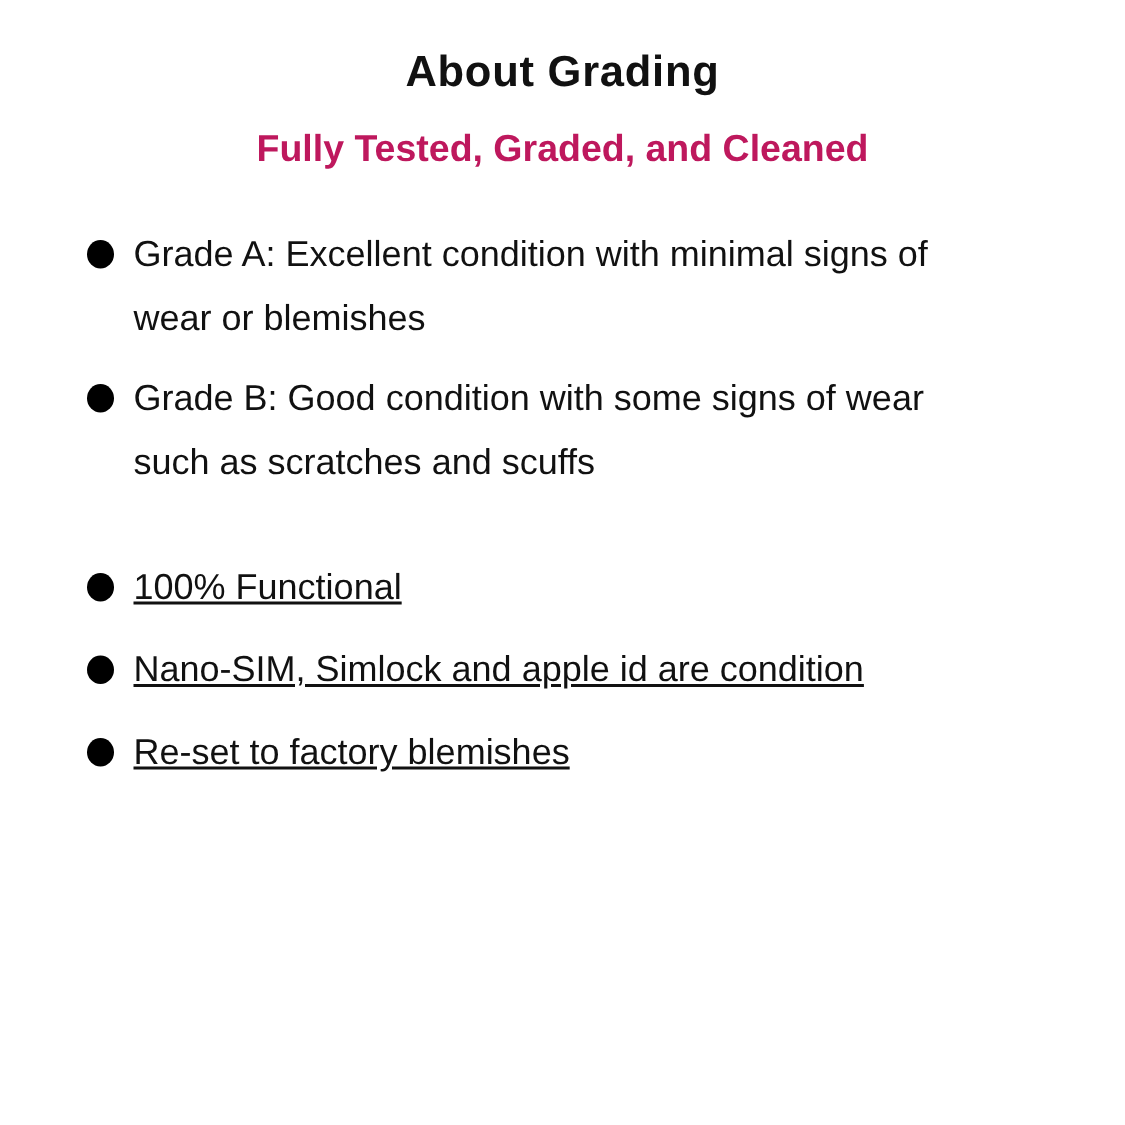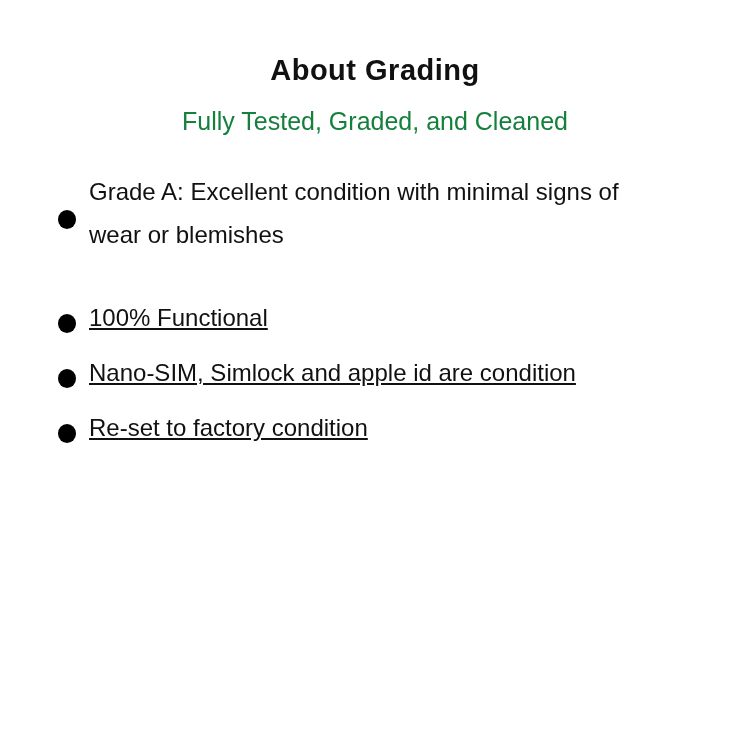--- a/index.html
+++ b/index.html
@@ -11,48 +11,48 @@
     height: 750px;
     background: #ffffff;
     font-family: "Liberation Sans", sans-serif;
     color: #111111;
     overflow: hidden;
   }
   .page {
     box-sizing: border-box;
     width: 750px;
     height: 750px;
-    padding-top: 54px;
+    padding-top: 32px;
   }
   .section-title {
     margin: 0;
     text-align: center;
     font-size: 29px;
     font-weight: 700;
     line-height: 32px;
     color: #111111;
     letter-spacing: 0.5px;
   }
   .section-subtitle {
     margin: 20px 0 0 0;
     text-align: center;
     font-size: 25px;
-    font-weight: 400;
+    font-weight: 700;
     line-height: 30px;
-    color: #15803d;
+    color: #be185d;
   }
   .bullet-list {
     margin: 34px 0 0 58px;
     padding: 0;
     list-style: none;
     width: 600px;
   }
   .bullet-item {
     display: flex;
-    align-items: center;
+    align-items: flex-start;
     margin: 0 0 10px 0;
   }
   .bullet-dot {
     flex: 0 0 auto;
     width: 18px;
     height: 19px;
     border-radius: 50%;
     background: #000000;
     margin: 12px 13px 0 0;
   }
@@ -81,31 +81,36 @@
   <h1 class="section-title">About Grading</h1>
 
   <p class="section-subtitle">Fully Tested, Graded, and Cleaned</p>
 
   <ul class="bullet-list">
     <li class="bullet-item">
       <span class="bullet-dot"></span>
       <span class="bullet-text">Grade A: Excellent condition with minimal signs of
 wear or blemishes</span>
     </li>
+    <li class="bullet-item">
+      <span class="bullet-dot"></span>
+      <span class="bullet-text">Grade B: Good condition with some signs of wear
+such as scratches and scuffs</span>
+    </li>
   </ul>
 
 
   <ul class="bullet-list function-list">
     <li class="bullet-item">
       <span class="bullet-dot"></span>
       <span class="bullet-text">100% Functional</span>
     </li>
     <li class="bullet-item">
       <span class="bullet-dot"></span>
       <span class="bullet-text">Nano-SIM, Simlock and apple id are condition</span>
     </li>
     <li class="bullet-item">
       <span class="bullet-dot"></span>
-      <span class="bullet-text">Re-set to factory condition</span>
+      <span class="bullet-text">Re-set to factory blemishes</span>
     </li>
   </ul>
 
 </div>
 
 </body></html>

